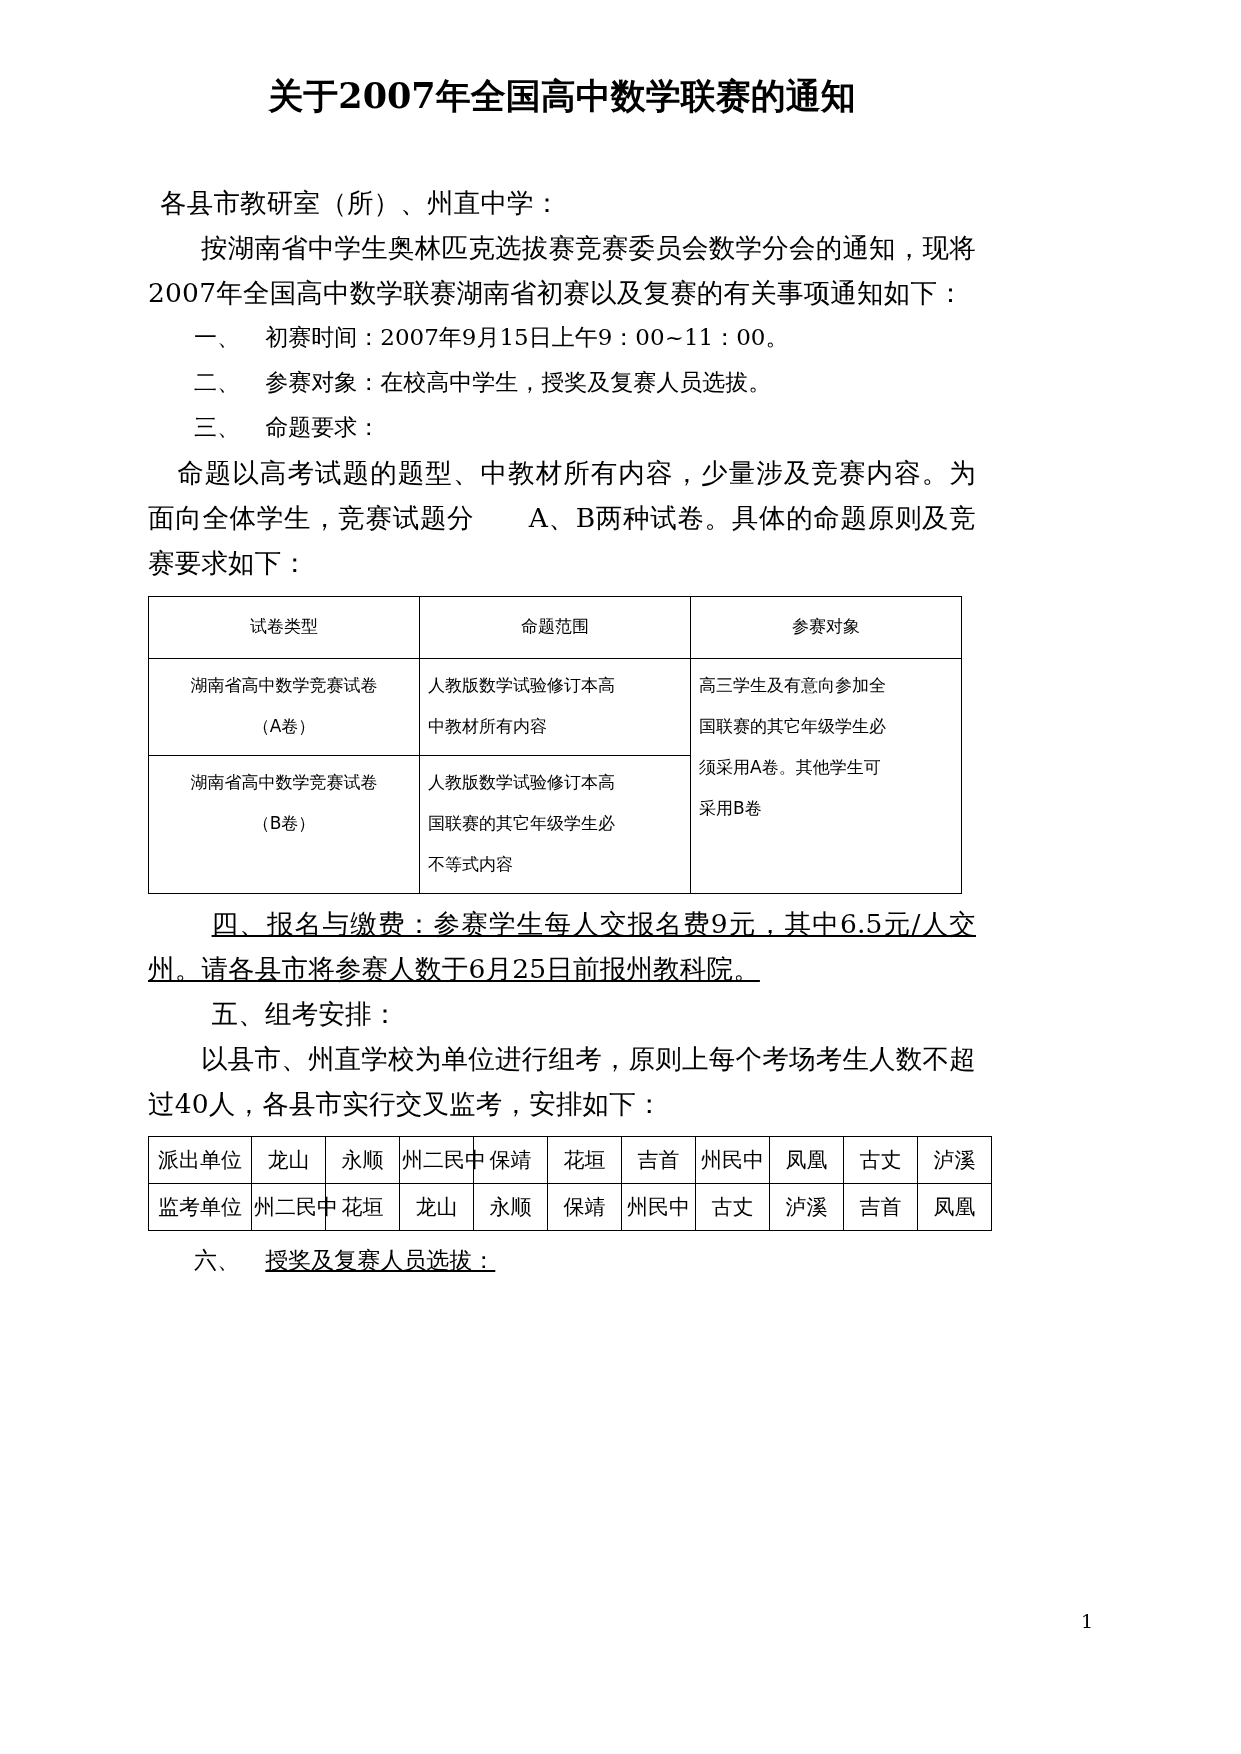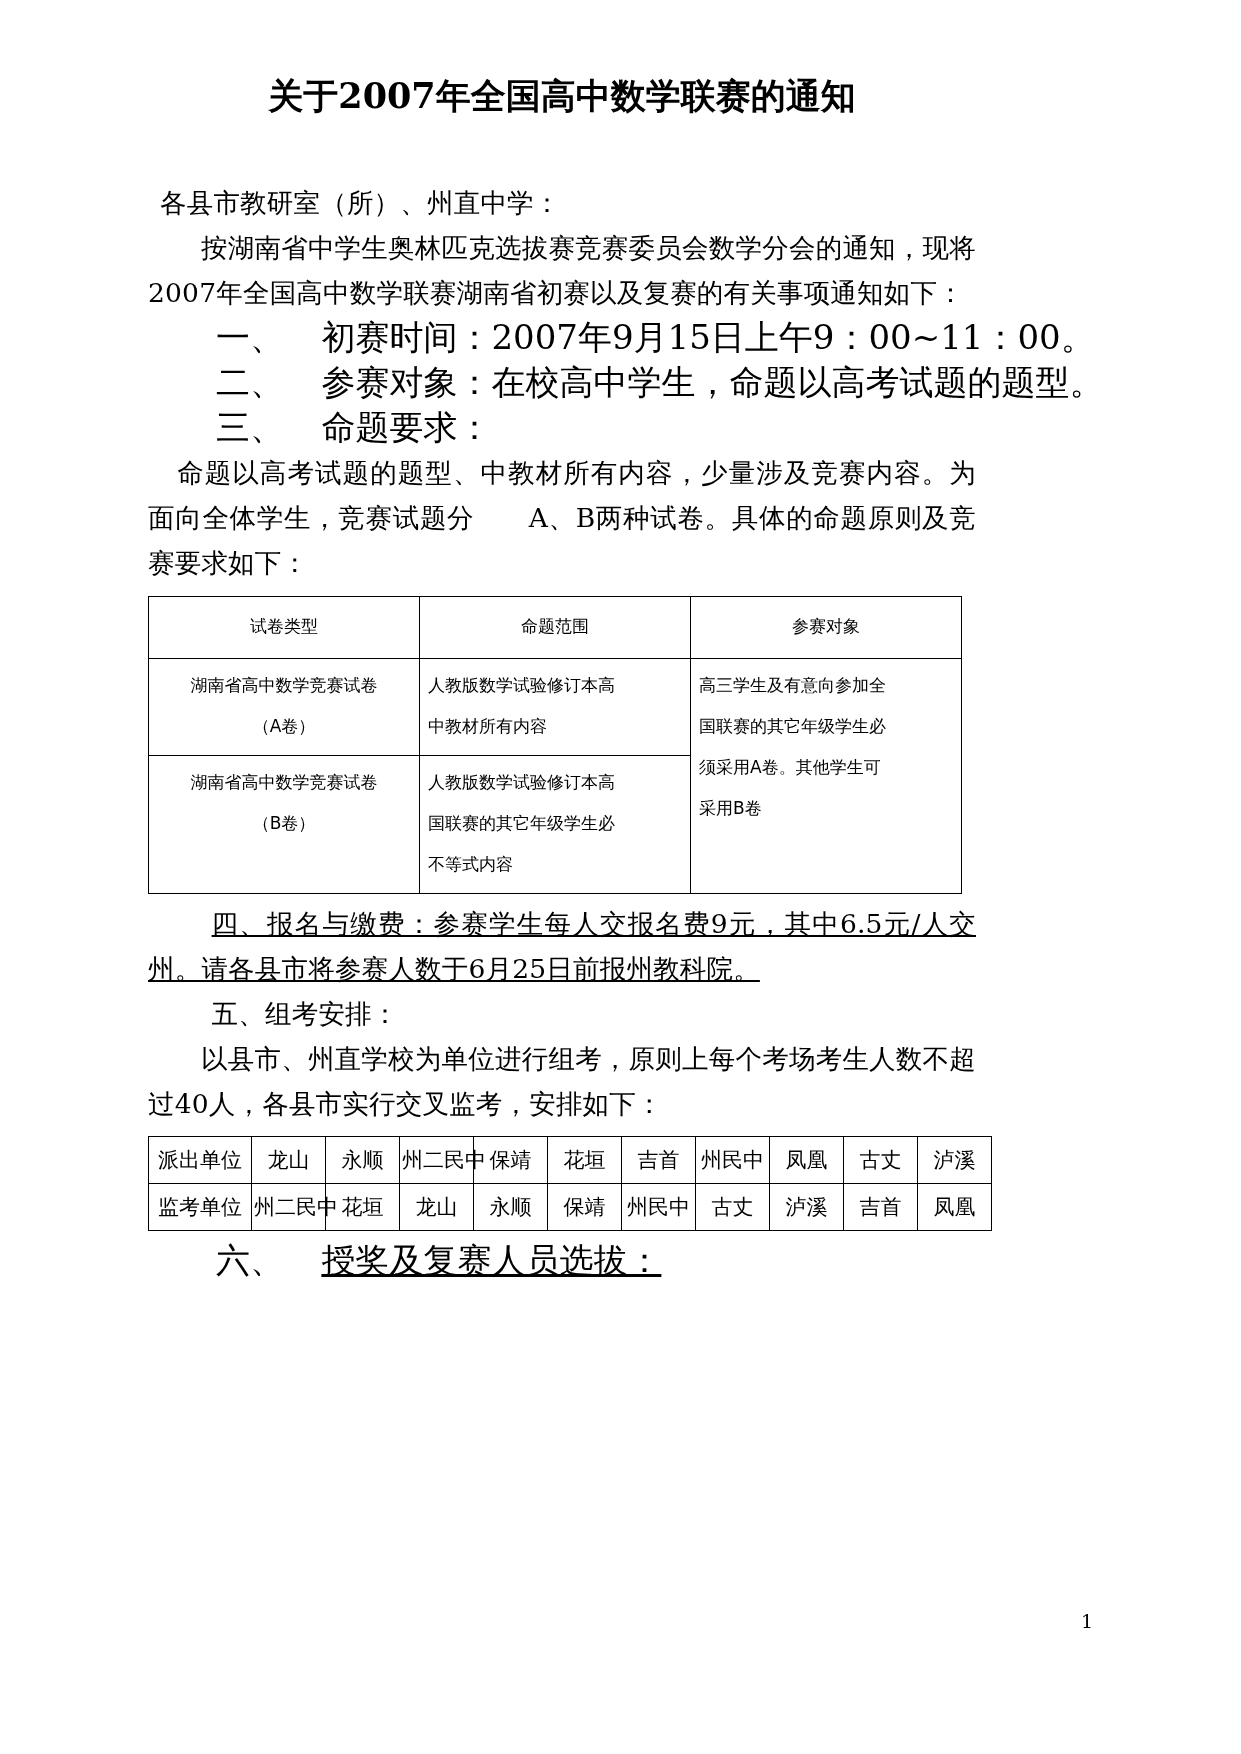--- a/index.html
+++ b/index.html
@@ -49,21 +49,21 @@
     text-align: justify;
     letter-spacing: 0.2px;
   }
   .recipient { margin-top: 63px; margin-left: 12px; }
   .indent2 { text-indent: 2em; }
   .indent1 { text-indent: 1.1em; }
   .indent3 { text-indent: 2.4em; }
 
   .item-line {
     font-family: "DejaVu Serif", "Liberation Serif", serif;
-    font-size: 34px;
+    font-size: 23px;
     line-height: 45px;
     margin: 0;
     padding-left: 2.0em;
     white-space: nowrap;
   }
   .item-num { display: inline-block; min-width: 3.1em; }
 
   
   table.tbl {
     border-collapse: collapse;
@@ -126,21 +126,21 @@
 
     <p class="para recipient">各县市教研室（所）、州直中学：</p>
 
     <p class="para indent2">按湖南省中学生奥林匹克选拔赛竞赛委员会数学分会的通知，现将2007年全国高中数学联赛湖南省初赛以及复赛的有关事项通知如下：</p>
 
     <p class="item-line">
       <span class="item-num">一、</span><span>初赛时间：2007年9月15日上午9：00~11：00。</span>
     </p>
 
     <p class="item-line">
-      <span class="item-num">二、</span><span>参赛对象：在校高中学生，命题以高考试题的题型。</span>
+      <span class="item-num">二、</span><span>参赛对象：在校高中学生，授奖及复赛人员选拔。</span>
     </p>
 
     <p class="item-line">
       <span class="item-num">三、</span><span>命题要求：</span>
     </p>
 
     <p class="para indent1">命题以高考试题的题型、中教材所有内容，少量涉及竞赛内容。为面向全体学生，竞赛试题分　　A、B两种试卷。具体的命题原则及竞赛要求如下：</p>
 
     <table class="tbl paper-table">
       <tbody>

